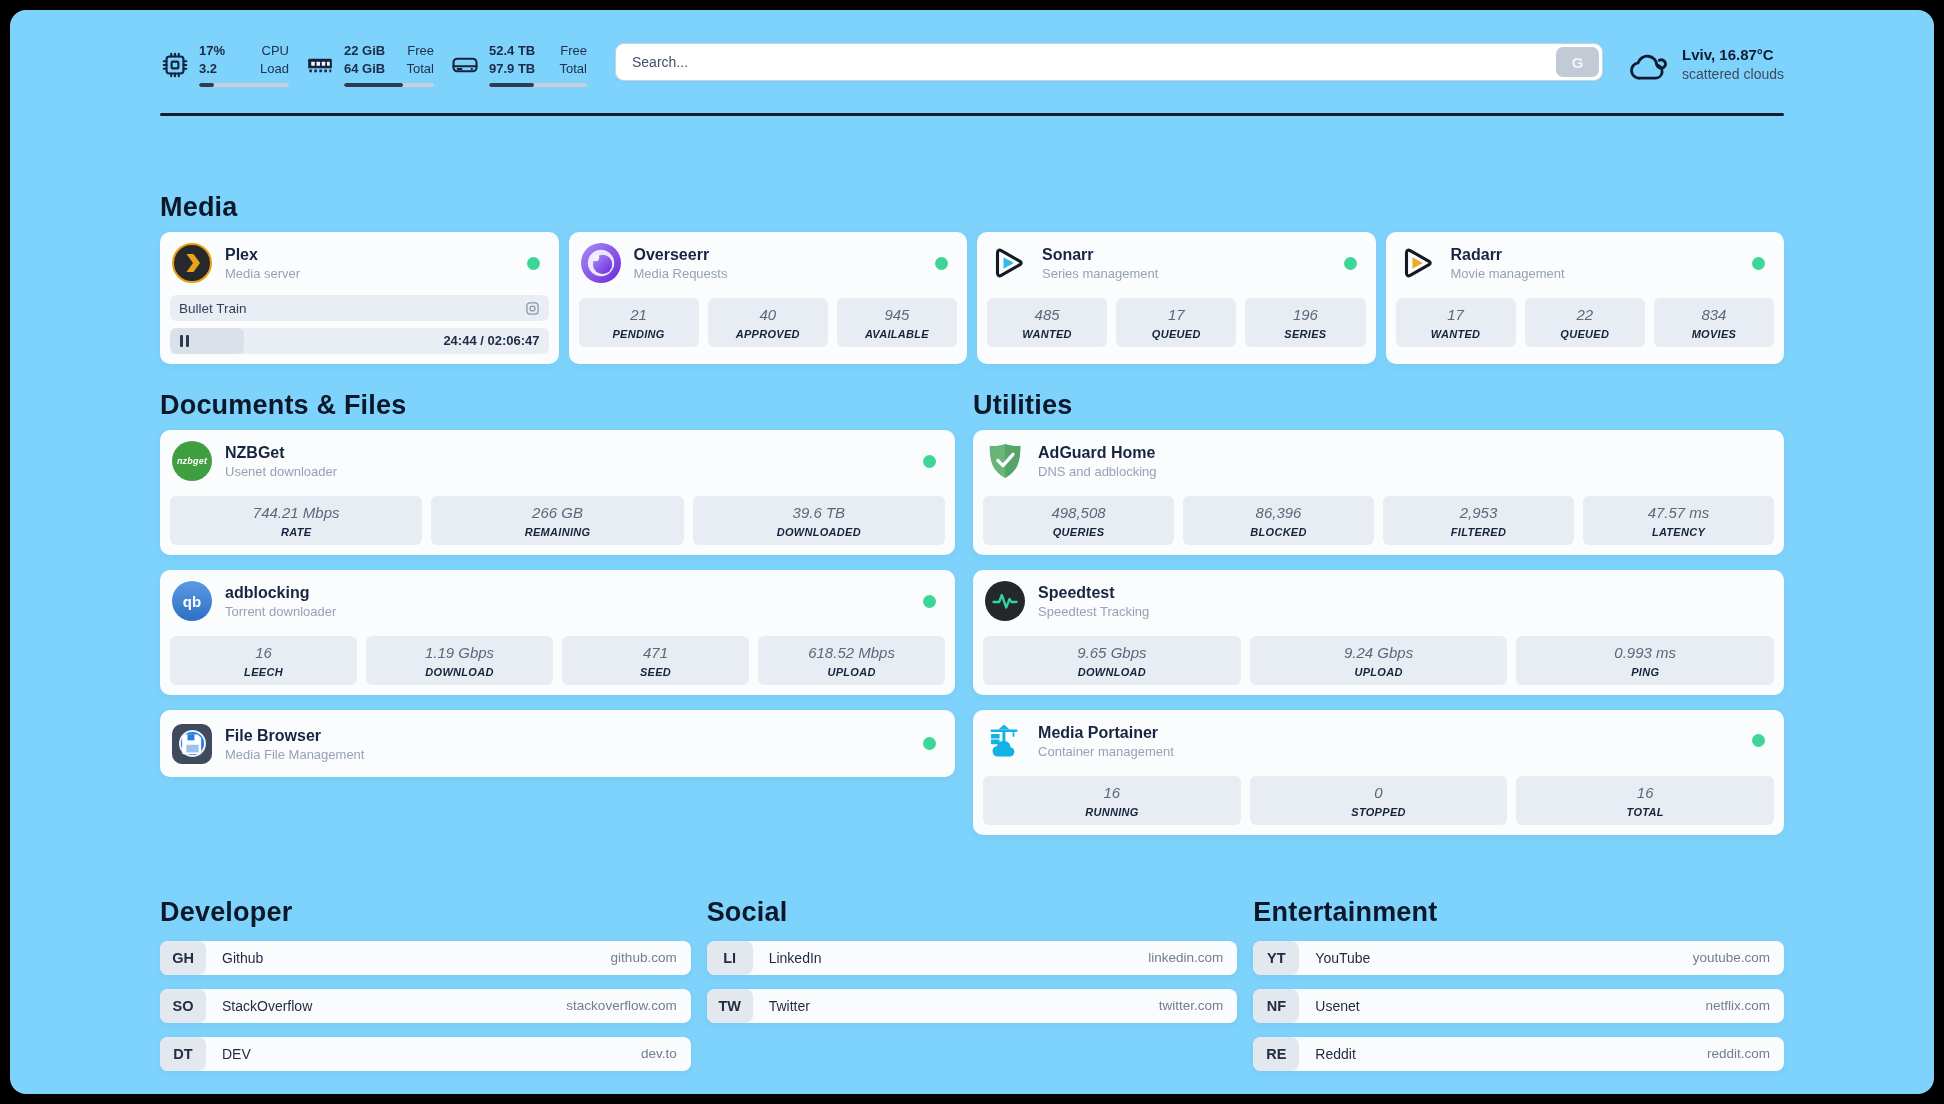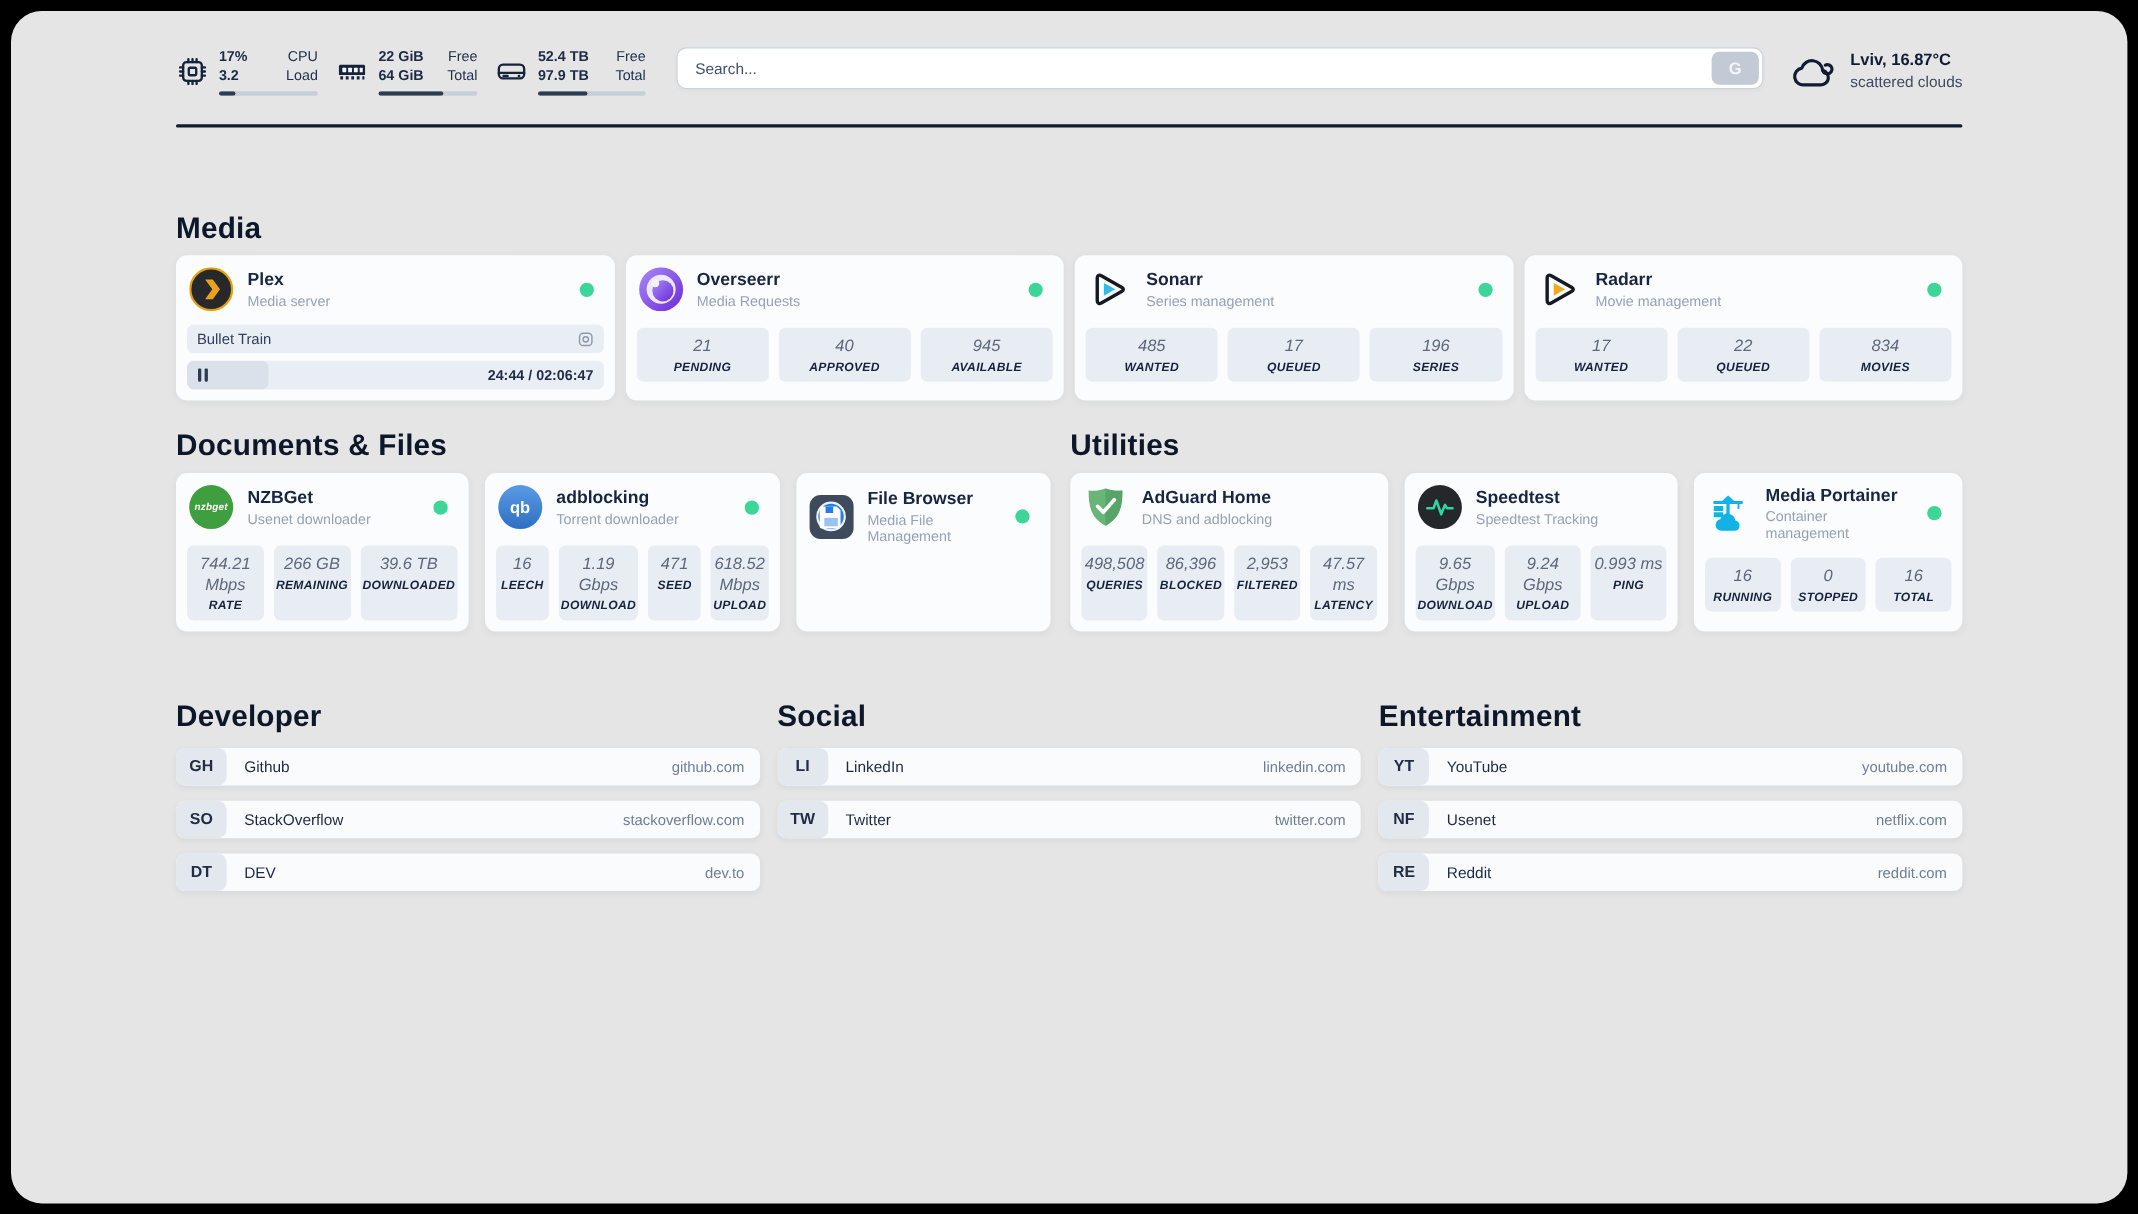--- a/index.html
+++ b/index.html
@@ -1,18 +1,18 @@
 <!DOCTYPE html>
 <html><head>
 <meta charset="utf-8">
 <style>
   html,body{margin:0;padding:0;width:1944px;height:1104px;overflow:hidden;background:#000;}
   *{box-sizing:border-box;}
   body{font-family:"Liberation Sans","DejaVu Sans",sans-serif;color:#17233c;}
-  .page{position:absolute;top:10px;left:10px;right:10px;bottom:10px;background:#e5e5e5;border-radius:28px;overflow:hidden;}
+  .page{position:absolute;top:10px;left:10px;right:10px;bottom:10px;background:#7dd3fc;border-radius:16px;overflow:hidden;}
   .inner{padding:0 150px;}
 
   
   .topbar{display:flex;align-items:center;margin-top:32px;}
   .resources{display:flex;align-items:center;gap:16px;}
   .res{display:flex;align-items:center;gap:9px;}
   .res svg{width:30px;height:30px;flex:none;}
   .res-body{min-width:90px;}
   .res-rows{display:flex;justify-content:space-between;gap:12px;font-size:13px;line-height:1.4;}
   .res-vals{display:flex;flex-direction:column;font-weight:700;color:#1b2a45;}
@@ -21,35 +21,35 @@
   .bar-fill{height:100%;background:#2e3c51;border-radius:3px;}
 
   .search{flex:1;margin:0 26px 0 28px;position:relative;align-self:flex-start;margin-top:1px;}
   .search input{width:100%;height:38px;border:1px solid #c9d2de;border-radius:9px;background:#fff;
     padding:0 58px 0 16px;font-size:14px;color:#33415c;outline:none;font-family:inherit;
     box-shadow:0 1px 3px rgba(20,40,80,.04);}
   .search input::placeholder{color:#44506a;opacity:1;}
   .gbtn{position:absolute;right:4px;top:4px;bottom:4px;width:43px;background:#c2cad5;border:none;
     border-radius:7px;color:#f3f6fa;font-size:15px;font-weight:600;font-family:inherit;cursor:pointer;}
 
-  .weather{display:flex;align-items:center;gap:11px;}
+  .weather{display:flex;align-items:flex-end;gap:11px;}
   .weather svg{width:42px;height:36px;flex:none;}
   .weather-loc{font-size:15px;font-weight:600;color:#101c33;line-height:1.35;}
   .weather-cond{font-size:14px;color:#3d4a61;line-height:1.35;}
 
   .divider{height:3px;background:#141d30;border-radius:2px;margin-top:26px;}
 
   
   .section-title{font-size:27px;font-weight:600;color:#0c1729;margin:0 0 9px 0;letter-spacing:.2px;line-height:1.15;}
   .sec-media{margin-top:76px;}
   .sec-row2{margin-top:26px;display:grid;grid-template-columns:1fr 1.02fr;column-gap:18px;}
   .sec-bottom{margin-top:62px;display:grid;grid-template-columns:repeat(3,1fr);column-gap:16px;}
 
   .grid4{display:grid;grid-template-columns:repeat(4,1fr);gap:10px;}
-  .vstack{display:flex;flex-direction:row;gap:15px;}
+  .vstack{display:flex;flex-direction:column;gap:15px;}
 
   
   .card{background:#fbfcfe;border-radius:10px;box-shadow:0 2px 8px rgba(15,30,60,.05);padding:10px;cursor:pointer;}
   .card-head{display:flex;align-items:center;gap:13px;padding:1px 4px 0 2px;}
   .appicon{width:40px;height:40px;flex:none;display:flex;align-items:center;justify-content:center;border-radius:50%;}
   .appicon svg{width:40px;height:40px;display:block;}
   .app-meta{display:flex;flex-direction:column;}
   .app-name{font-size:16px;font-weight:600;color:#182540;line-height:1.25;}
   .app-desc{font-size:13px;color:#96a2b4;margin-top:1px;}
   .dot{width:13px;height:13px;border-radius:50%;background:#3ed598;margin-left:auto;margin-right:5px;flex:none;}

